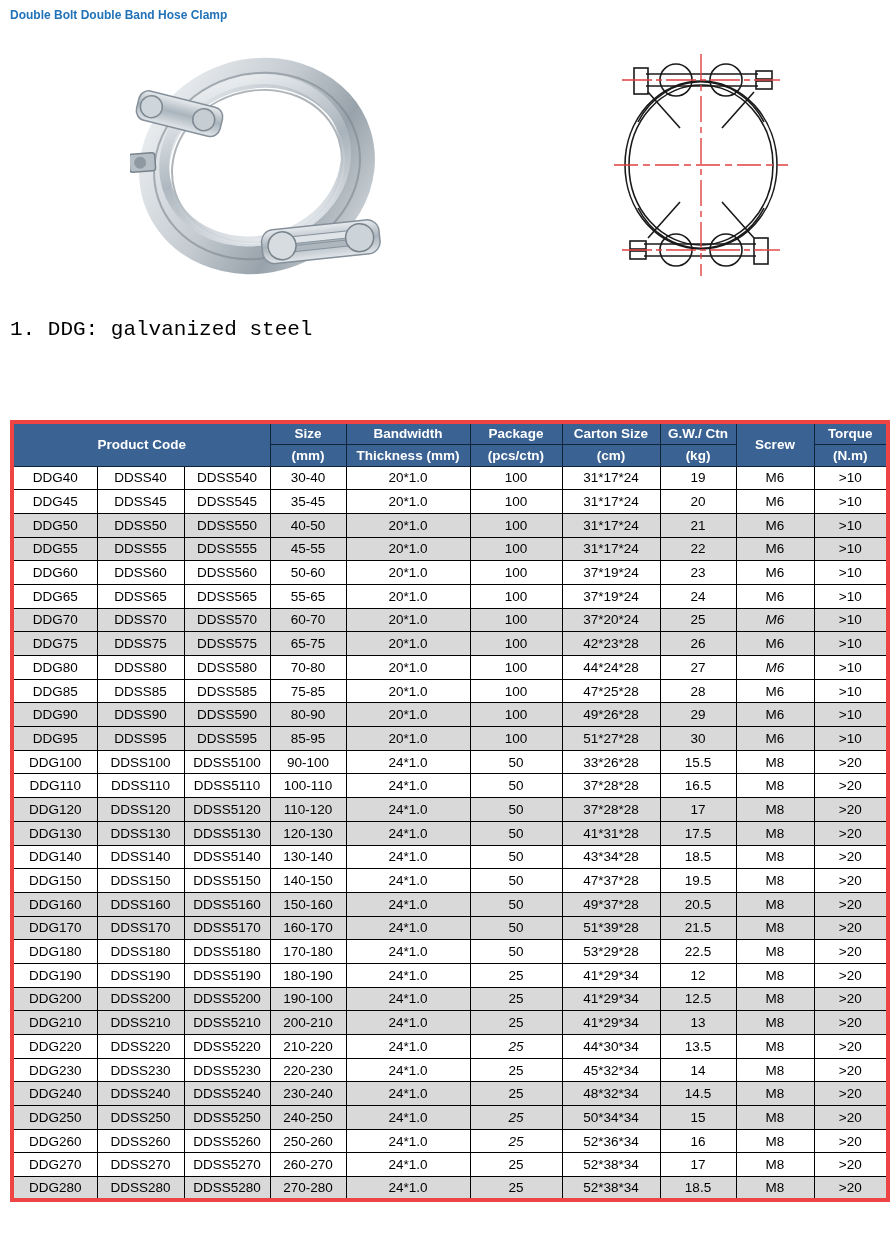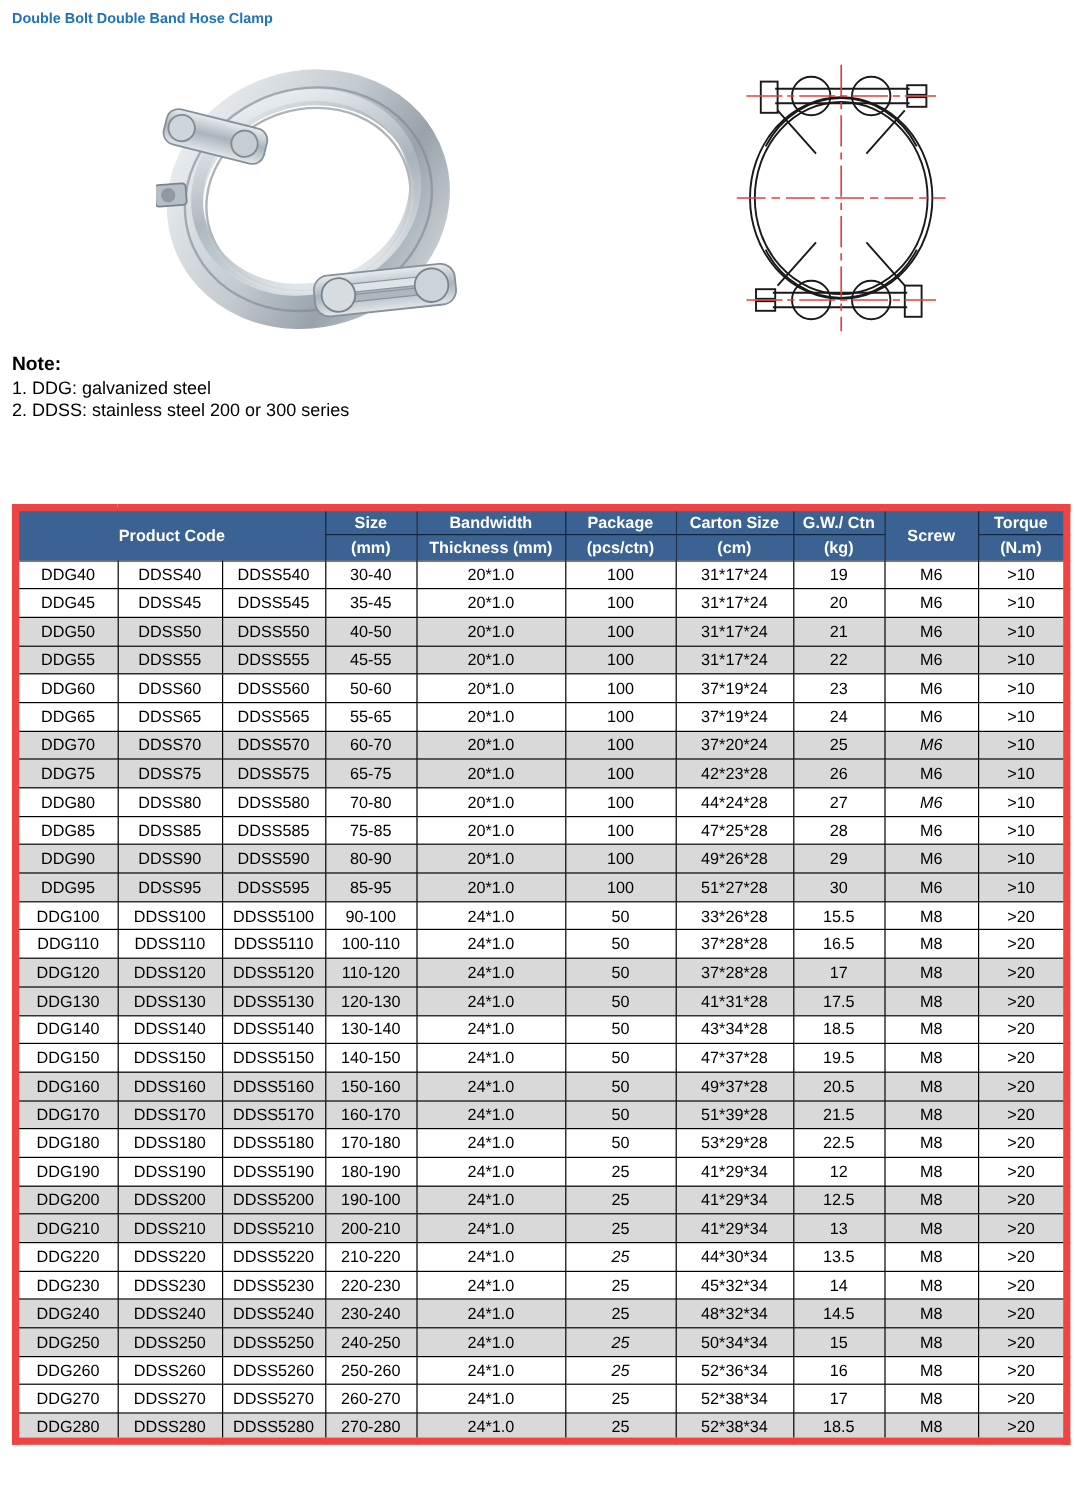--- a/index.html
+++ b/index.html
@@ -14,27 +14,27 @@
   .page-title {
     position: absolute; left: 10px; top: 8px;
     font-size: 12px; font-weight: bold;
     color: var(--title-color, #2272B8);
   }
   .figure-area { position: absolute; left: 0; top: 0; width: 896px; height: 295px; }
   .photo-wrap { position: absolute; left: 130px; top: 40px; width: 255px; height: 252px; }
   .drawing-wrap { position: absolute; left: 608px; top: 52px; width: 186px; height: 226px; }
   .note-block { position: absolute; left: 10px; top: 295px; width: 600px; }
   .note-label { font-size: 16px; font-weight: bold; }
-  .note-item { font-size: 15px; margin-top: 2px; }
+  .note-item { font-size: 21px; margin-top: 23px; font-family: Liberation Mono, monospace; }
   table.spec {
     position: absolute; left: 10px; top: 420px;
     width: 876px;
     border-collapse: collapse;
     table-layout: fixed;
-    border: 6px solid #ef4444;
+    border: 4px solid #ef4444;
   }
   table.spec th {
     background: var(--header-bg, #3A6292);
     color: var(--header-text, #ffffff);
     font-size: 13.5px; font-weight: bold;
     border: 1px solid #10243c;
     padding: 1px 2px;
     height: 22px;
     text-align: center;
   }
@@ -139,23 +139,21 @@
         <line x1="93" y1="2" x2="93" y2="224" stroke-dasharray="26 5 6 5"></line>
         <line x1="6" y1="113" x2="180" y2="113" stroke-dasharray="24 5 7 5"></line>
         <line x1="14" y1="28" x2="172" y2="28" stroke-dasharray="30 4 6 4"></line>
         <line x1="14" y1="198" x2="172" y2="198" stroke-dasharray="30 4 6 4"></line>
       </g>
     </svg>
   </div>
 </div>
 
 <div class="note-block">
-  <div class="note-label">Note:</div>
   <div class="note-item">1.  DDG: galvanized steel</div>
-  <div class="note-item">2.  DDSS: stainless steel 200 or 300 series</div>
 </div>
 
 <table class="spec">
   <colgroup>
     <col class="col-c1">
       <col class="col-c2">
       <col class="col-c3">
     <col class="col-size">
       <col class="col-bw">
       <col class="col-pkg">

